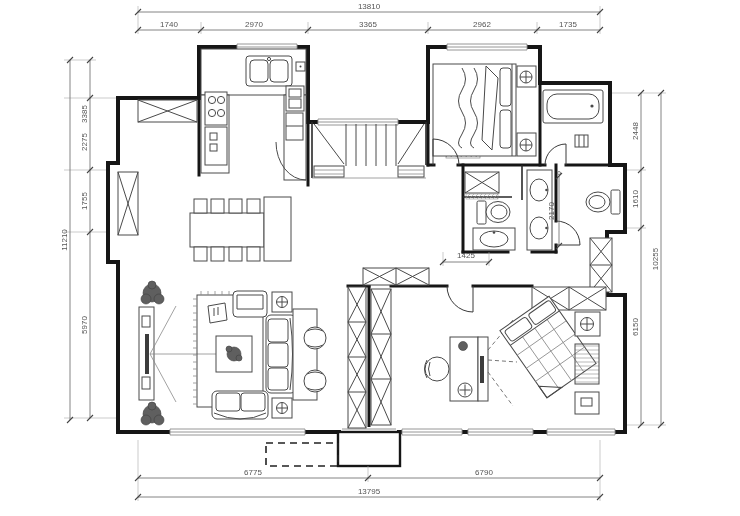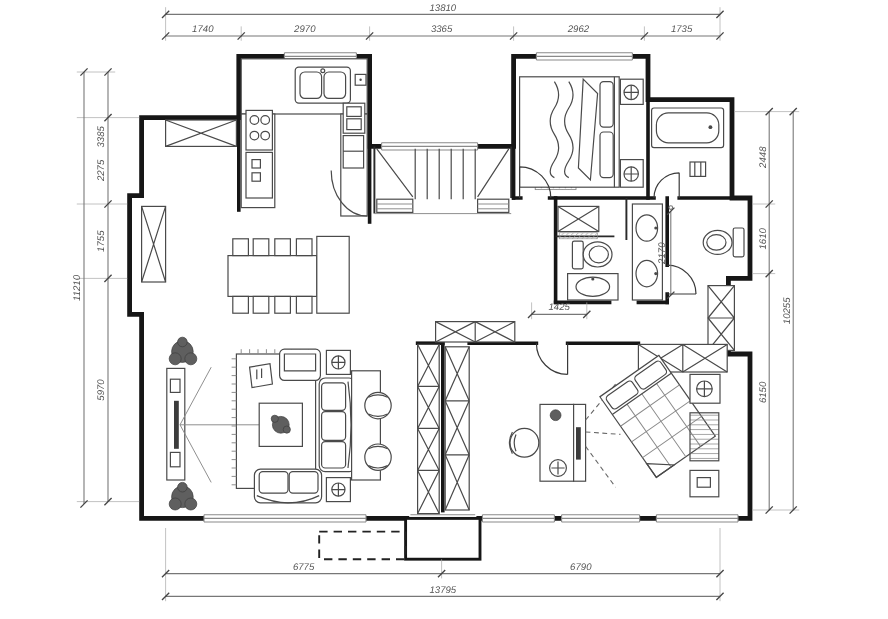--- a/index.html
+++ b/index.html
@@ -1,16 +1,16 @@
 <!DOCTYPE html>
 <html><head>
 <meta charset="utf-8">
 <style>
   html,body{margin:0;padding:0;background:#ffffff;}
-  .sheet{position:relative;width:740px;height:516px;background:#ffffff;overflow:hidden;font-style:italic;}
+  .sheet{position:relative;width:740px;height:516px;background:#ffffff;overflow:hidden;}
   svg{display:block;}
   svg text{font-family:"Liberation Sans","DejaVu Sans",sans-serif;font-size:8px;fill:#555;}
   .wall{stroke:#161616;stroke-width:4;fill:none;stroke-linecap:square;}
   .iwall{stroke:#161616;stroke-width:3;fill:none;stroke-linecap:square;}
   .pwall{stroke:#2a2a2a;stroke-width:1.6;fill:none;}
   .furn{stroke:#4a4a4a;stroke-width:1;fill:#ffffff;}
   .furnln{stroke:#4a4a4a;stroke-width:1;fill:none;}
   .lite{stroke:#8a8a8a;stroke-width:.8;fill:none;}
   .dim{stroke:#777;stroke-width:.9;fill:none;}
   .ext{stroke:#aaa;stroke-width:.6;fill:none;}

